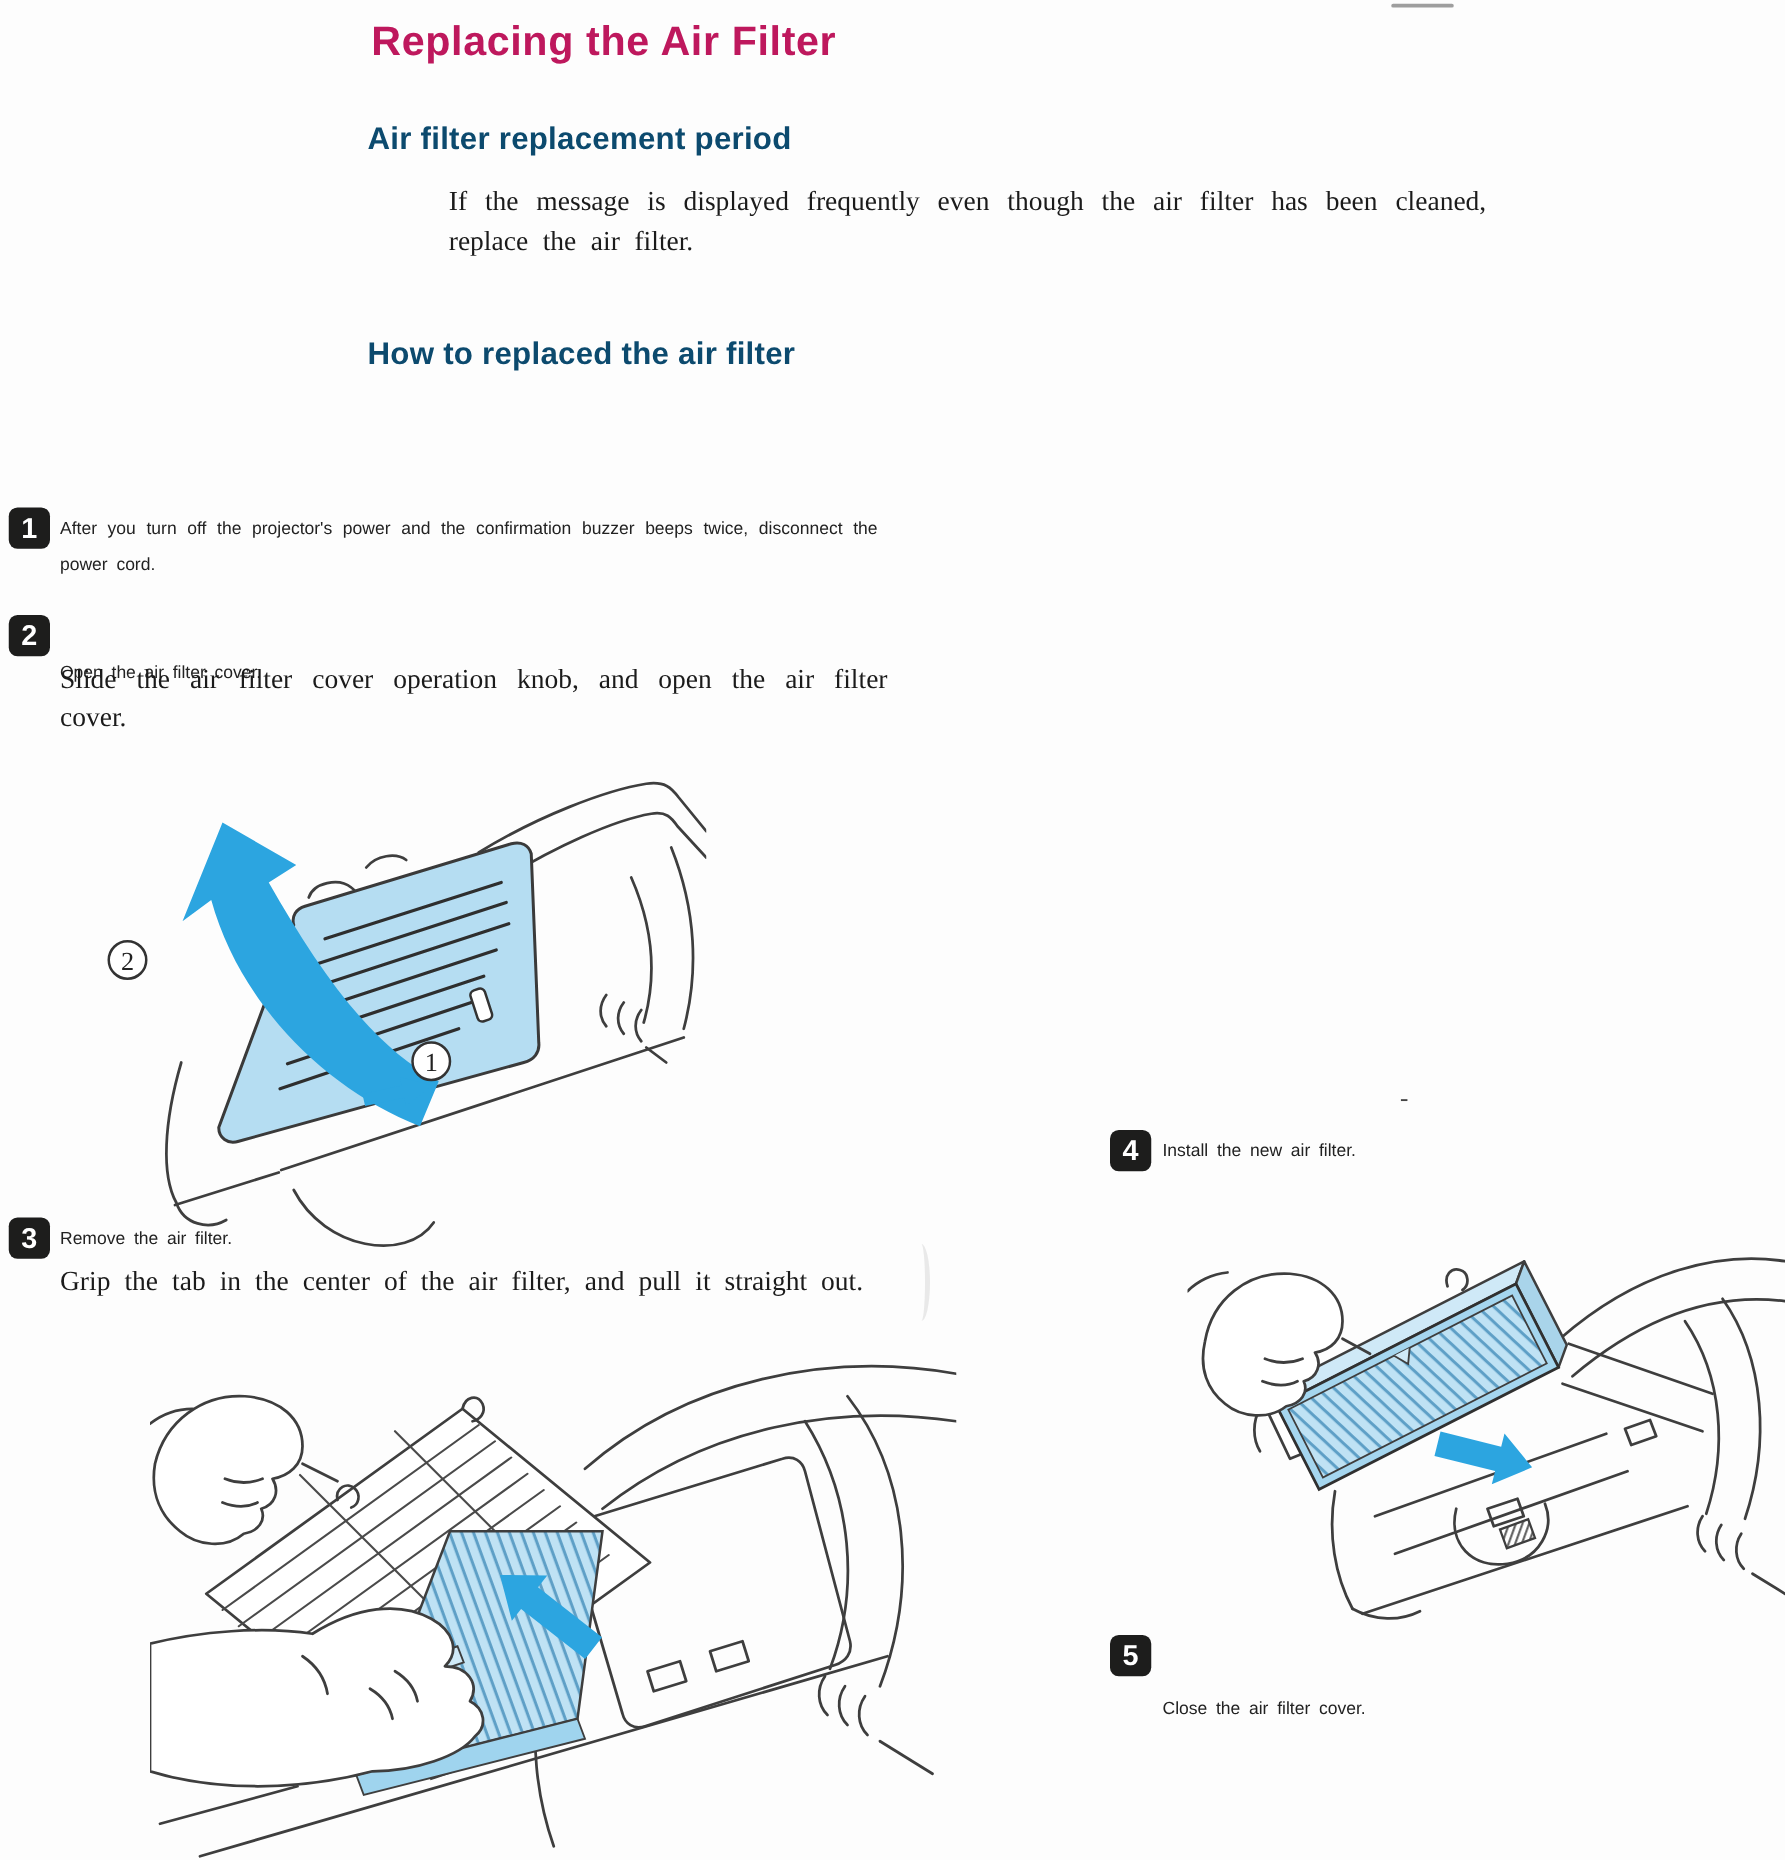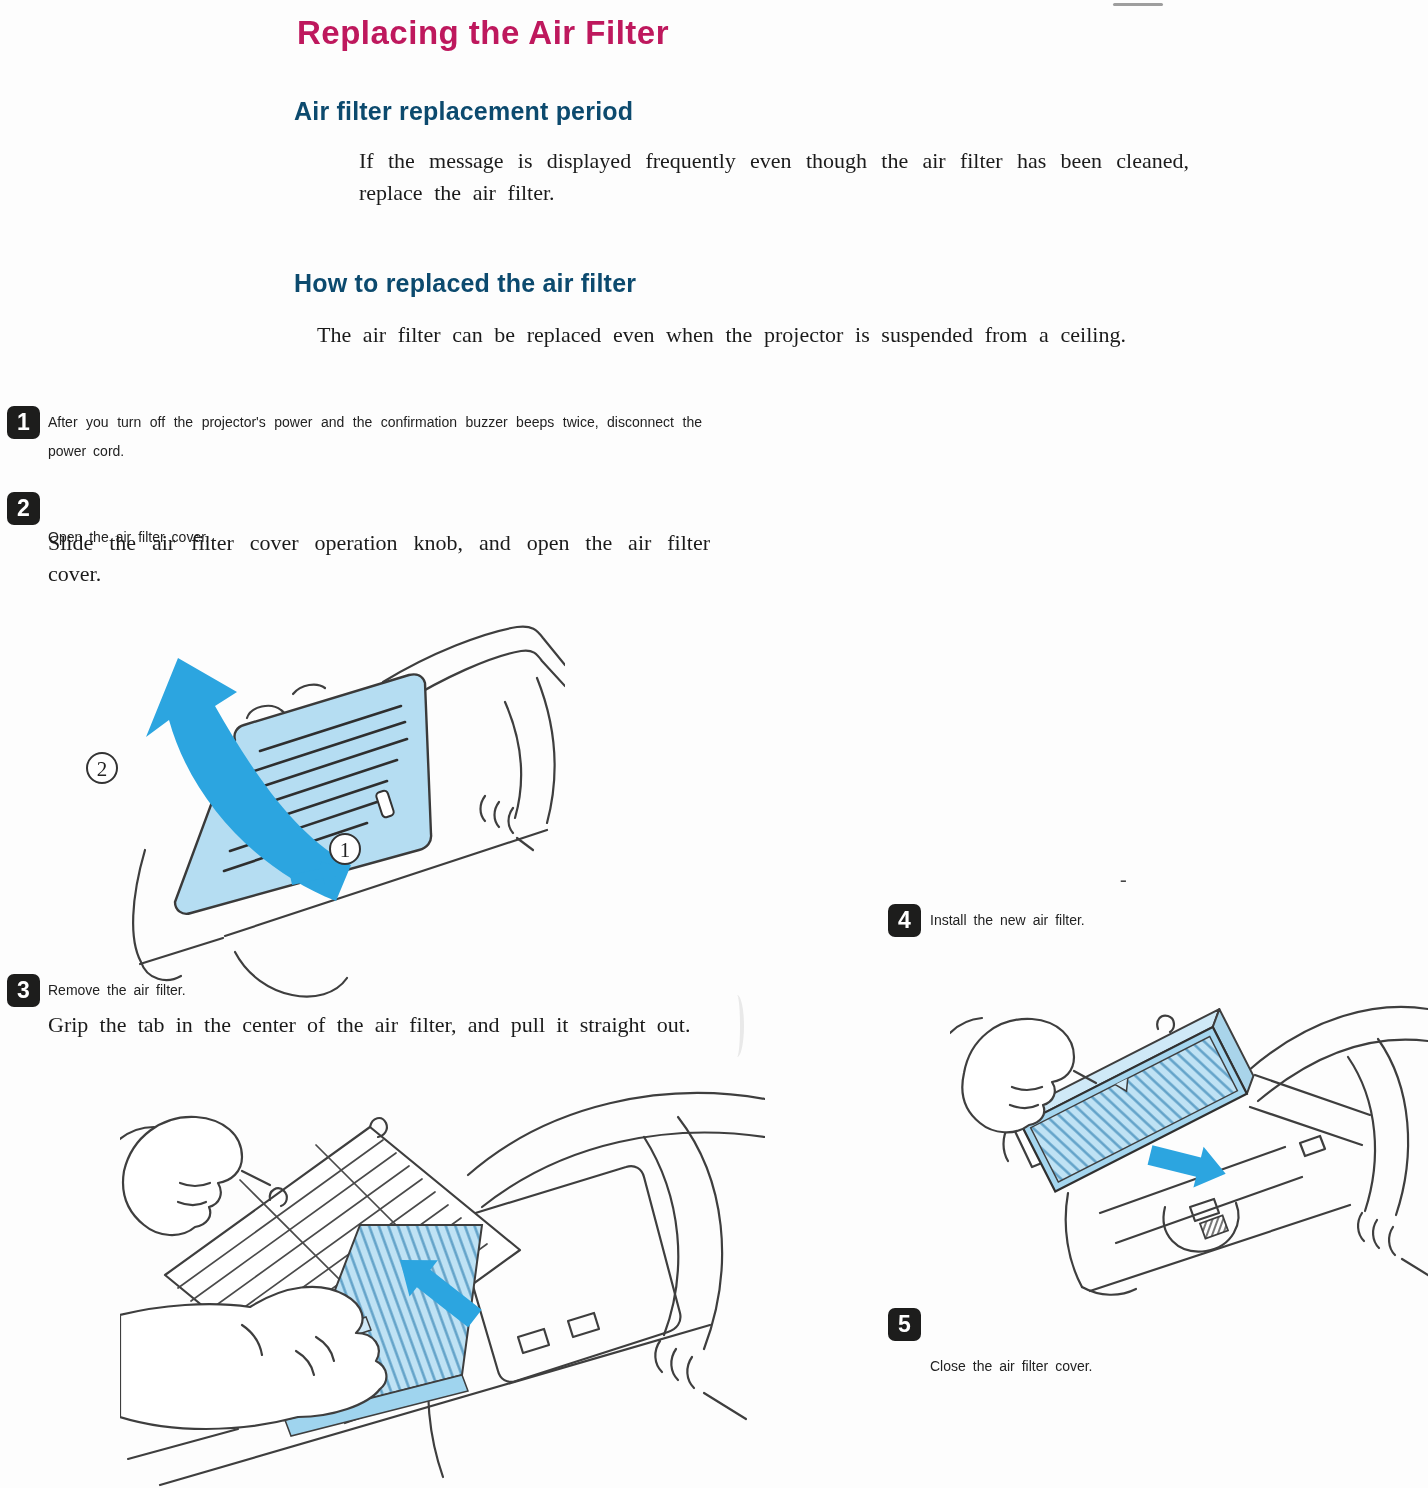--- a/index.html
+++ b/index.html
@@ -56,21 +56,20 @@
   <div class="abs artifact-topline" style="left:1113px; top:3px;"></div>
   <div class="abs artifact-dash" style="left:1120px; top:868px;">-</div>
   <div class="abs artifact-smudge" style="left:730px; top:995px;"></div>
 
   <div class="abs title" style="left:297px; top:14px;">Replacing the Air Filter</div>
 
   <div class="abs sect-heading" style="left:294px; top:97px;">Air filter replacement period</div>
   <div class="abs body-serif" style="left:315px; top:145px; width:830px;margin-left:44px;">If the message is displayed frequently even though the air filter has been cleaned, replace the air filter.</div>
 
   <div class="abs sect-heading" style="left:294px; top:269px;">How to replaced the air filter</div>
-  <div class="abs body-serif" style="left:317px; top:319px; width:830px;">The air filter can be replaced even when the projector is suspended from a ceiling.</div>
 
   <div class="abs step-badge" style="left:7px; top:406px;">1</div>
   <div class="abs step-instruction" style="left:48px; top:408px; width:654px;">After you turn off the projector's power and the confirmation buzzer beeps twice, disconnect the power cord.</div>
 
   <div class="abs step-badge" style="left:7px; top:492px;">2</div>
   <div class="abs step-instruction nowrap" style="left:48px; top:494px;margin-top:29px;">Open the air filter cover.</div>
   <div class="abs step-detail" style="left:48px; top:527px; width:662px;">Slide the air filter cover operation knob, and open the air filter cover.</div>
 
   <svg class="abs" style="left:85px; top:618px;" width="480" height="400" viewBox="0 0 480 400" role="img">
     <defs>

